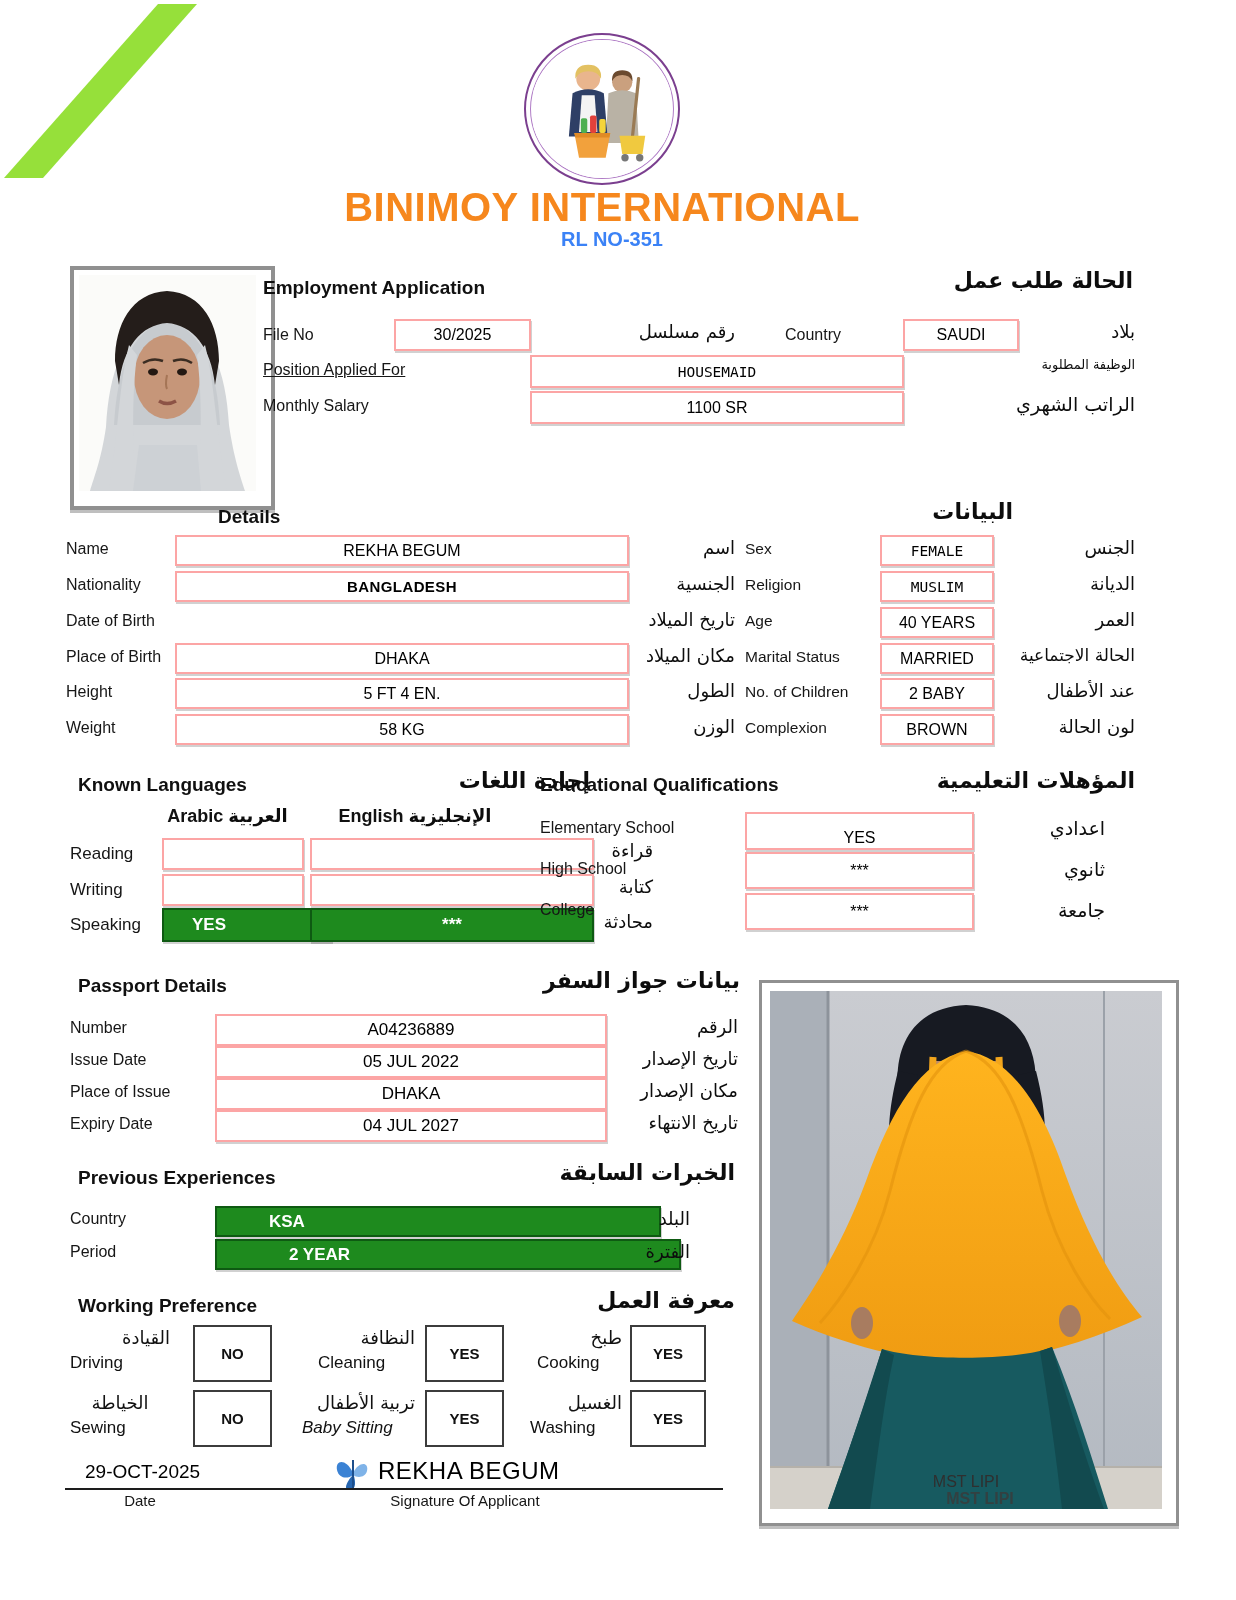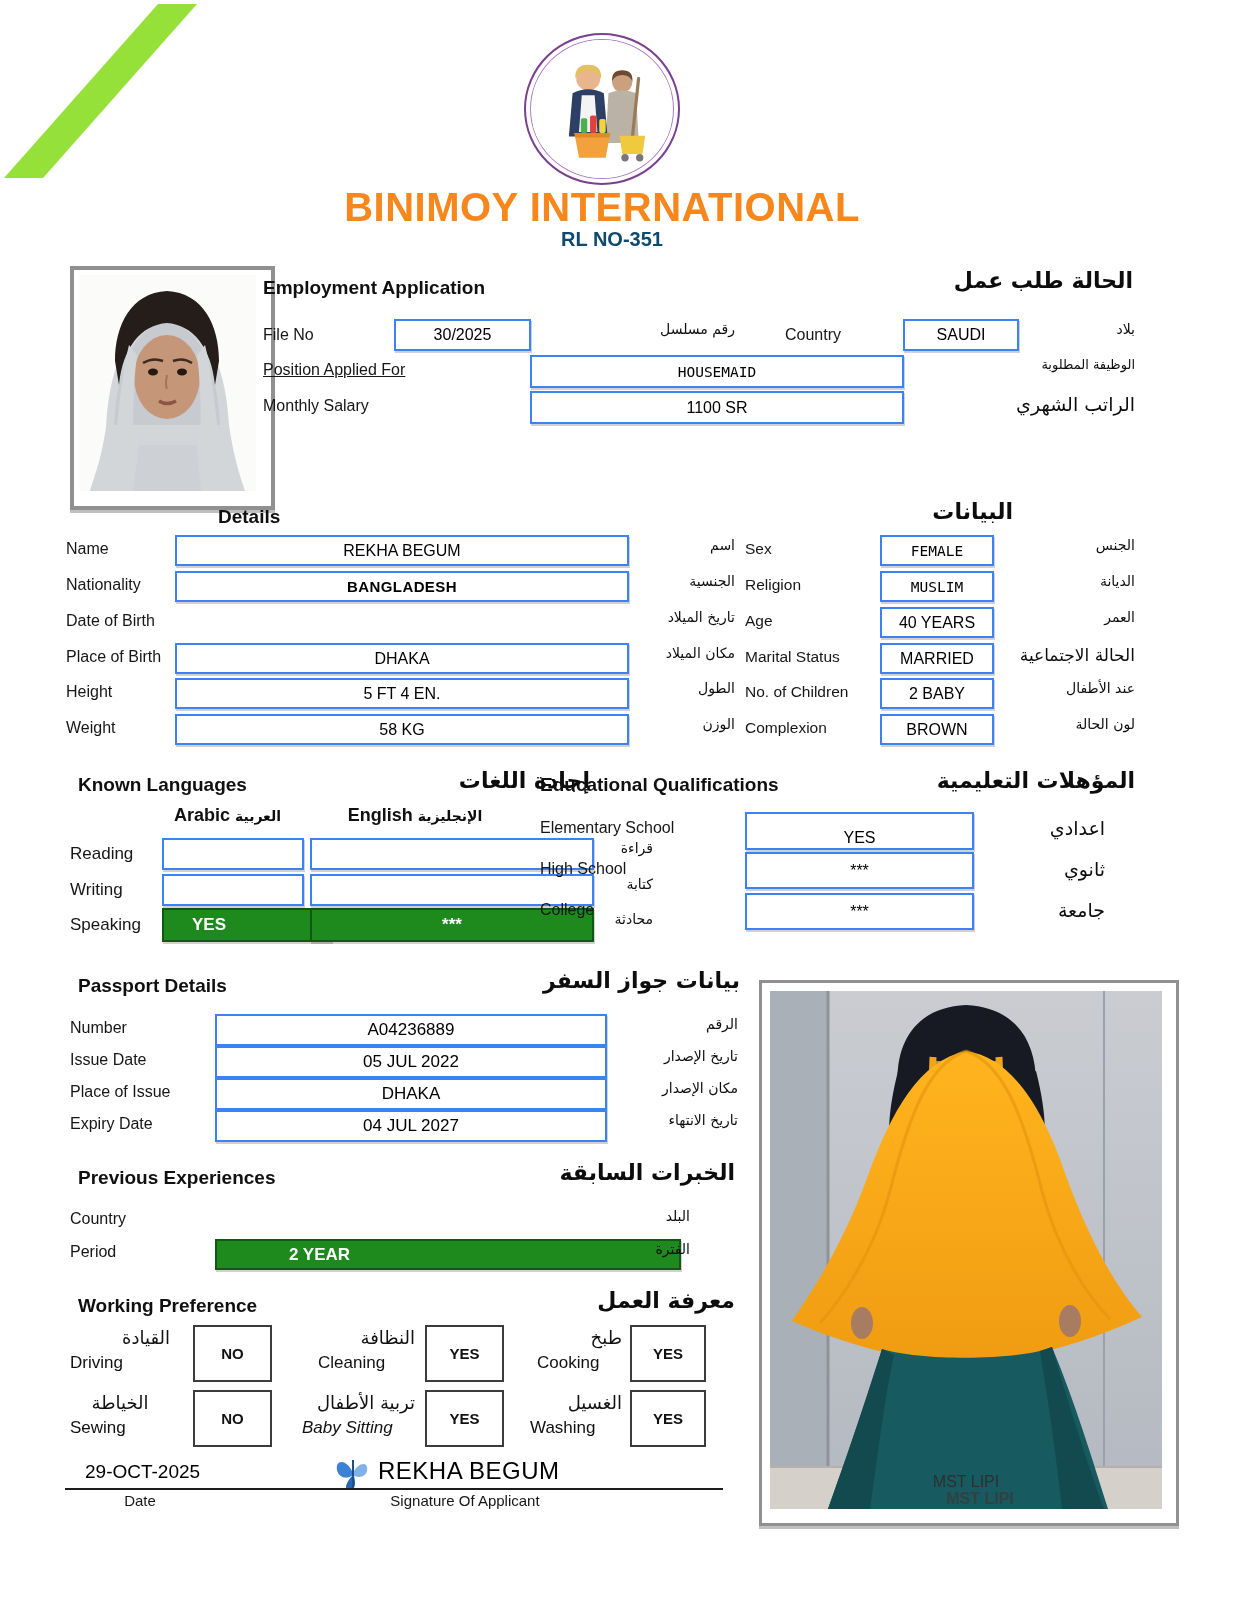--- a/index.html
+++ b/index.html
@@ -1,33 +1,33 @@
 <!DOCTYPE html>
 <html><head>
 <meta charset="utf-8">
 <style>
   html,body{margin:0;padding:0;background:#fff;}
   .page{position:relative;width:1236px;height:1600px;background:#fff;overflow:hidden;
         font-family:"Liberation Sans",sans-serif;color:#111;}
   .abs{position:absolute;}
   .lbl{position:absolute;font-size:16px;color:#161616;white-space:nowrap;}
   .lbl-sm{font-size:15.5px;}
-  .box{position:absolute;background:#fff;border:2px solid #3b82f6;box-shadow:1px 2px 0 rgba(0,0,0,.18);
+  .box{position:absolute;background:#fff;border:2px solid #fca5a5;box-shadow:1px 2px 0 rgba(0,0,0,.18);
        display:flex;align-items:center;justify-content:center;font-size:16px;color:#000;white-space:nowrap;}
   .bold{font-weight:bold;letter-spacing:.4px;}
   .mono{font-family:"DejaVu Sans Mono",monospace;font-size:14.5px;}
-  .ar{font-family:"DejaVu Sans",sans-serif;direction:rtl;position:absolute;font-size:14px;color:#0d0d0d;
+  .ar{font-family:"DejaVu Sans",sans-serif;direction:rtl;position:absolute;font-size:18px;color:#0d0d0d;
       text-align:right;white-space:nowrap;}
   .sec-title{position:absolute;font-weight:bold;font-size:19px;color:#101010;white-space:nowrap;}
   .ar-title{font-weight:bold;font-size:22px;}
   .green-box{background:#1E8A1E;color:#fff;font-weight:bold;border:2px solid #0e5a12;}
   .brand{position:absolute;left:0;top:185px;width:1204px;text-align:center;font-size:40px;font-weight:800;
          color:#F6871D;letter-spacing:.5px;}
   .license{position:absolute;left:0;top:228px;width:1224px;text-align:center;font-size:20px;font-weight:bold;
-           color:#0c4a6e;}
+           color:#3b82f6;}
   .logo-ring{position:absolute;left:524px;top:33px;width:152px;height:148px;border:2px solid #7b3f8f;
              border-radius:50%;background:#fff;display:flex;align-items:center;justify-content:center;}
   .logo-inner{width:142px;height:138px;border:1px solid #b07cc6;border-radius:50%;overflow:hidden;background:#fff;}
   .photo-frame{position:absolute;background:#fff;border:4px solid #909090;box-shadow:0 3px 0 rgba(0,0,0,.25);
                padding:5px;}
   .wp-ar{position:absolute;font-family:"DejaVu Sans",sans-serif;direction:rtl;text-align:right;font-size:18px;white-space:nowrap;}
   .wp-en{position:absolute;font-size:17px;white-space:nowrap;}
   .wp-box{position:absolute;border:2px solid #3c3c3c;background:#fff;display:flex;align-items:center;
           justify-content:center;font-weight:bold;font-size:15px;}
   .rule{position:absolute;border-top:2px solid #1d1d1d;}
@@ -218,20 +218,21 @@
   <div class="ar" style="left:610px;top:1080px;width:128px;">مكان الإصدار</div>
 
   <div class="lbl" style="left:70px;top:1115px;">Expiry Date</div>
   <div class="box" style="left:215px;top:1110px;width:388px;height:28px;font-size:17px;">04 JUL 2027</div>
   <div class="ar" style="left:610px;top:1112px;width:128px;">تاريخ الانتهاء</div>
 
   <div class="sec-title" style="left:78px;top:1167px;">Previous Experiences</div>
   <div class="ar ar-title" style="left:545px;top:1160px;width:190px;">الخبرات السابقة</div>
 
   <div class="lbl" style="left:70px;top:1210px;">Country</div>
+  <div class="box green-box" style="left:215px;top:1206px;width:390px;height:27px;justify-content:flex-start;padding-left:52px;font-size:17px;">KSA</div>
   <div class="ar" style="left:595px;top:1208px;width:95px;">البلد</div>
 
   <div class="lbl" style="left:70px;top:1243px;">Period</div>
   <div class="box green-box" style="left:215px;top:1239px;width:390px;height:27px;justify-content:flex-start;padding-left:72px;font-size:17px;">2 YEAR</div>
   <div class="ar" style="left:595px;top:1241px;width:95px;">الفترة</div>
 
   <div class="sec-title" style="left:78px;top:1295px;">Working Preference</div>
   <div class="ar ar-title" style="left:590px;top:1288px;width:145px;">معرفة العمل</div>
 
   <div class="wp-ar" style="left:70px;top:1327px;width:100px;">القيادة</div>

